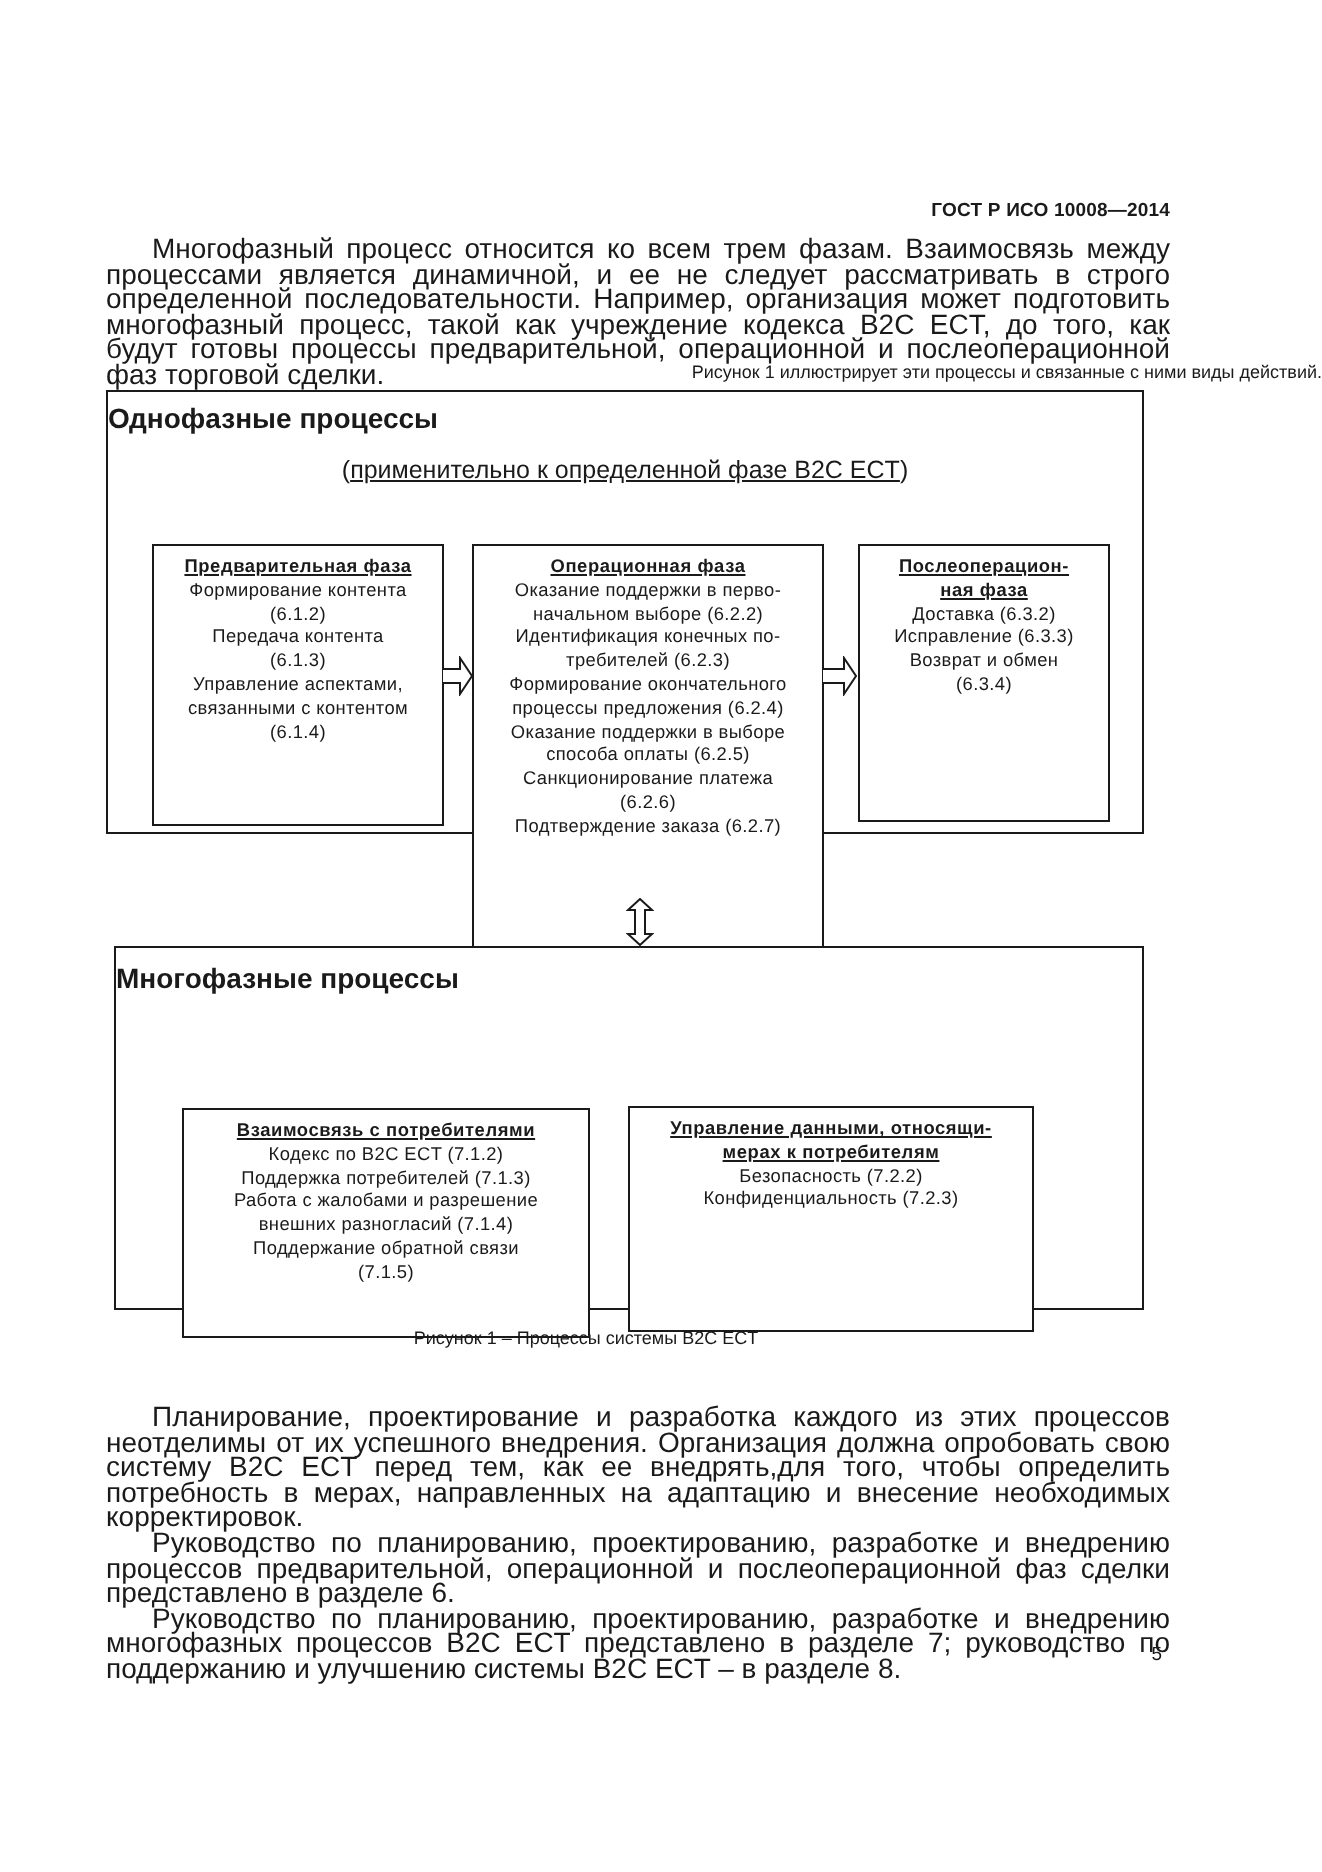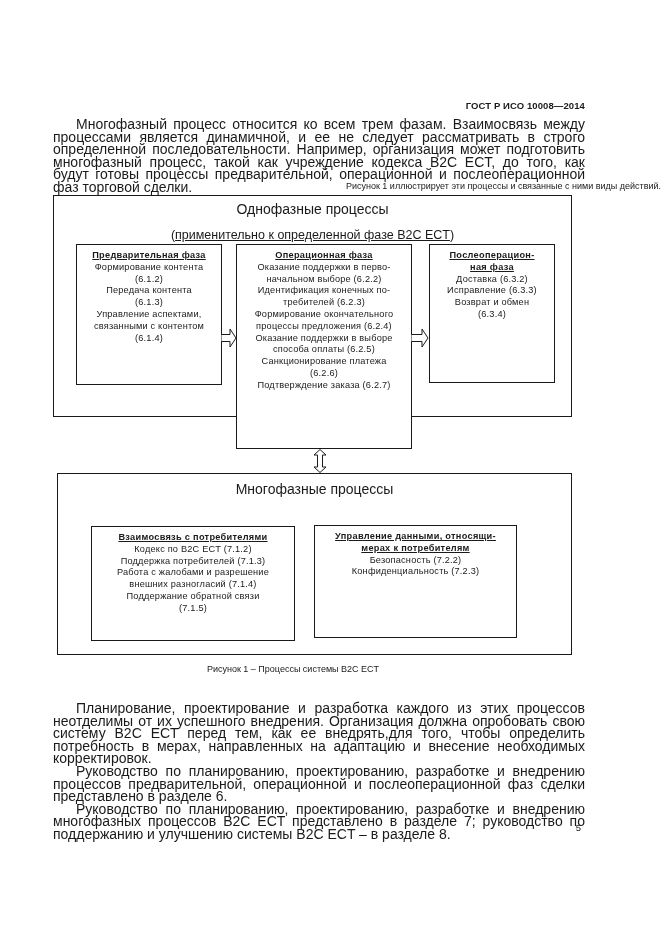--- a/index.html
+++ b/index.html
@@ -5,24 +5,24 @@
   html, body { margin: 0; padding: 0; background: #ffffff; }
   body { width: 661px; height: 936px; position: relative; overflow: hidden;
          font-family: "Liberation Sans", sans-serif; color: #1a1a1a; }
   .abs { position: absolute; }
   .header { top: 100px; right: 76px; font-weight: bold; font-size: 9.5px; letter-spacing: 0.1px; }
   .para { left: 53px; width: 532px; font-size: 14px; line-height: 12.6px; text-align: justify; }
   .para p { margin: 0; text-indent: 23px; text-align: justify; }
   .intro { top: 118px; }
   .fig-intro { top: 181px; left: 0; width: 661px; text-align: right; font-size: 9px; }
   .box { border: 1px solid #1a1a1a; box-sizing: border-box; background: #fff; }
-  .outer-title { width: 100%; text-align: center; font-weight: normal; font-size: 14px; }
+  .outer-title { width: 100%; text-align: left; font-weight: bold; font-size: 14px; }
   .outer-sub { width: 100%; text-align: center; font-size: 12.5px; }
   .outer-sub .u { text-decoration: underline; }
-  .inner { font-size: 9.2px; line-height: 11.8px; text-align: center; padding-top: 5px; }
+  .inner { font-size: 9.2px; line-height: 11.8px; text-align: center; padding-top: 5px; margin-top: 28px; }
   .inner .ttl { font-weight: bold; text-decoration: underline; letter-spacing: 0.3px; }
   .inner div { letter-spacing: 0.2px; }
   .arrow svg { display: block; }
   .caption { top: 664px; left: 0; width: 586px; text-align: center; font-size: 9px; }
   .body2 { top: 702px; }
   .pagenum { top: 822px; right: 80px; font-size: 9.5px; }
 </style>
 </head>
 <body>
 

